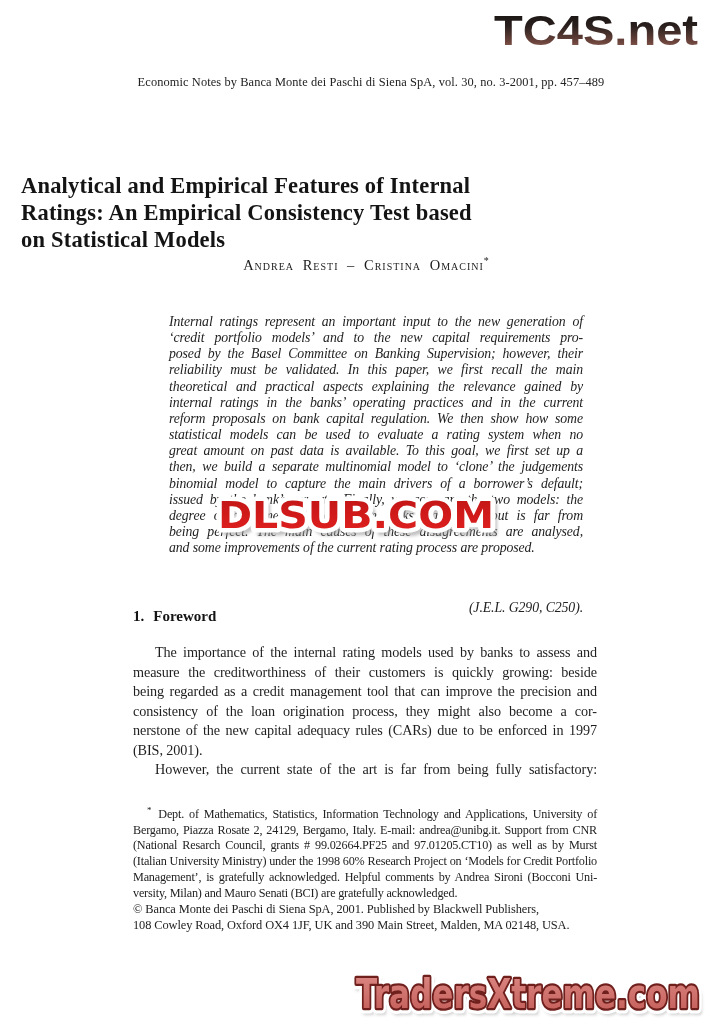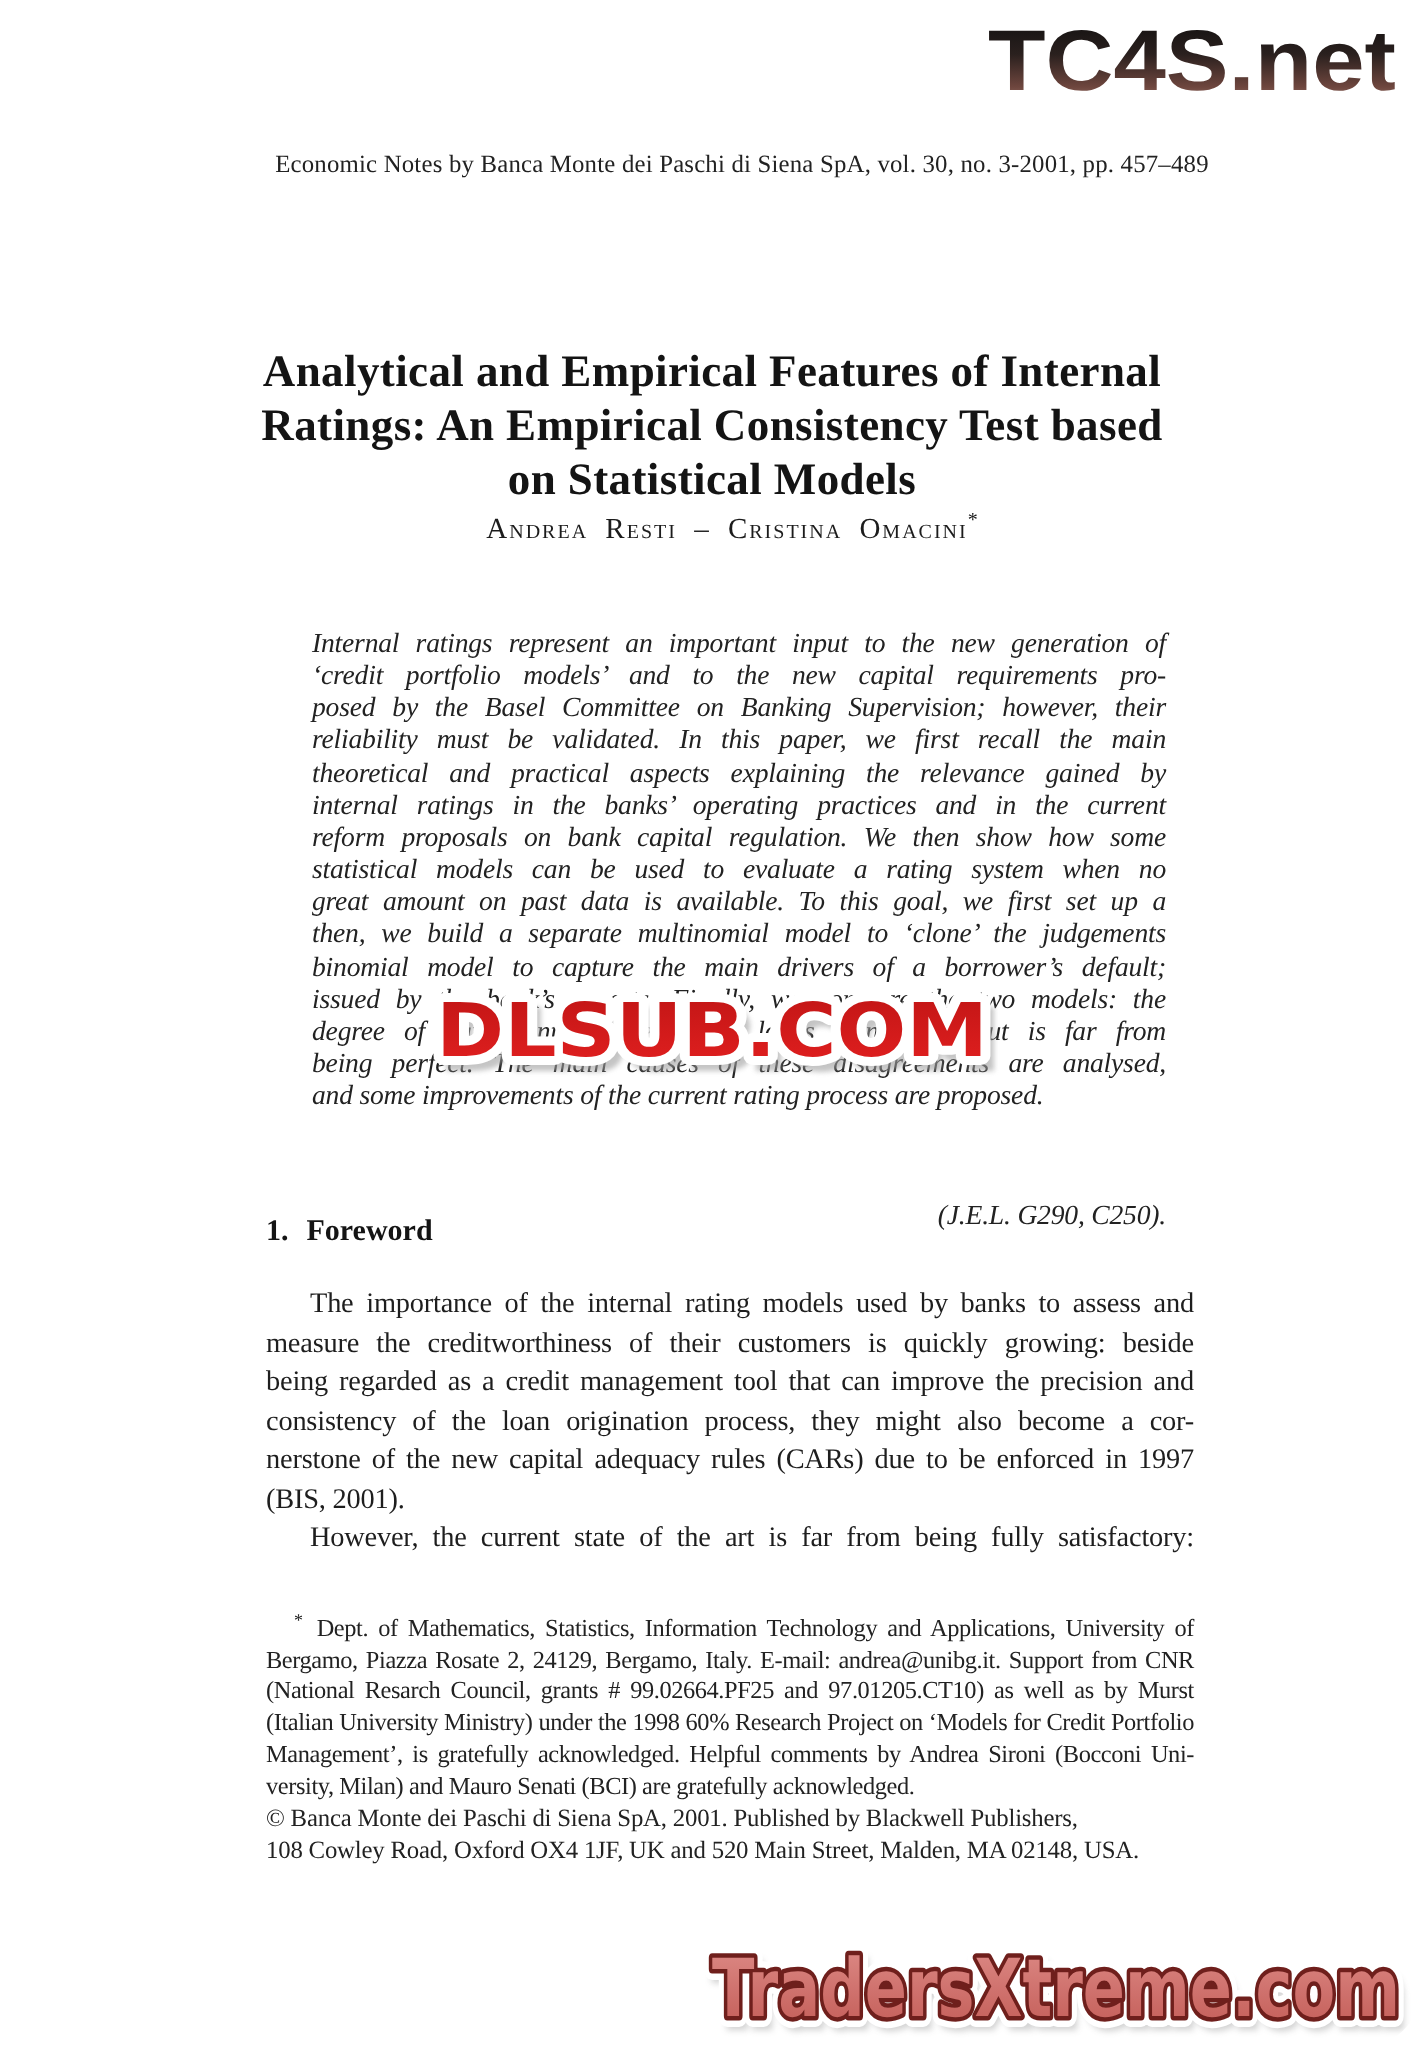--- a/index.html
+++ b/index.html
@@ -9,40 +9,40 @@
   }
 
   
   .header-line {
     position:absolute; top:75px; left:31px; right:0;
     text-align:center; font-size:12.4px; letter-spacing:0.1px; color:#222;
   }
 
   
   .title {
-    position:absolute; top:172px; left:11px; width:690px;
-    text-align:center; font-weight:bold; font-size:22.5px; line-height:27px;
+    position:absolute; top:172px; left:21px; width:690px;
+    font-weight:bold; font-size:22.5px; line-height:27px;
     letter-spacing:0.2px; color:#141414;
   }
 
   
   .authors {
     position:absolute; top:255px; left:21px; width:690px;
     text-align:center; font-size:14.5px; font-variant:small-caps;
     letter-spacing:1px; word-spacing:4px; color:#1c1c1c;
   }
   .authors sup { font-size:10px; letter-spacing:0; }
 
   
   .abstract {
     position:absolute; top:314px; left:156px; width:427px;
     font-style:italic; font-size:13.8px; line-height:16.15px;
     letter-spacing:-0.1px; color:#222;
   }
-  .al { text-align:justify; text-align-last:justify; }
+  .al { text-align:justify; text-align-last:justify;margin-left:13px; }
   .al.plain { text-align-last:left; }
   .jel { text-align:right;margin-top:44px; }
 
   
   .sec-heading {
     position:absolute; top:608px; left:133px;
     font-weight:bold; font-size:15px; color:#141414;
   }
   .sec-heading .sh-num { margin-right:9px; }
 
@@ -160,21 +160,21 @@
     </div>
     <div class="fl">Bergamo, Piazza Rosate 2, 24129, Bergamo, Italy. E-mail: andrea@unibg.it. Support from CNR</div>
     <div class="fl">(National Resarch Council, grants # 99.02664.PF25 and 97.01205.CT10) as well as by Murst</div>
     <div class="fl">(Italian University Ministry) under the 1998 60% Research Project on ‘Models for Credit Portfolio</div>
     <div class="fl">Management’, is gratefully acknowledged. Helpful comments by Andrea Sironi (Bocconi Uni-</div>
     <div class="fl plain">versity, Milan) and Mauro Senati (BCI) are gratefully acknowledged.</div>
   </div>
 
   <div class="copyright">
     <div>© Banca Monte dei Paschi di Siena SpA, 2001. Published by Blackwell Publishers,</div>
-    <div>108 Cowley Road, Oxford OX4 1JF, UK and 520 Main Street, Malden, MA 02148, USA.</div>
+    <div>108 Cowley Road, Oxford OX4 1JF, UK and 390 Main Street, Malden, MA 02148, USA.</div>
   </div>
 
   <svg class="wm-bottom" width="360" height="56">
     <defs>
       <linearGradient id="gRose" x1="0" y1="0" x2="0" y2="1">
         <stop offset="0%" stop-color="#dd8a86"></stop>
         <stop offset="100%" stop-color="#c25a55"></stop>
       </linearGradient>
       <filter id="fBlur2" x="-20%" y="-20%" width="140%" height="140%">
         <feGaussianBlur stdDeviation="1.6"></feGaussianBlur>

